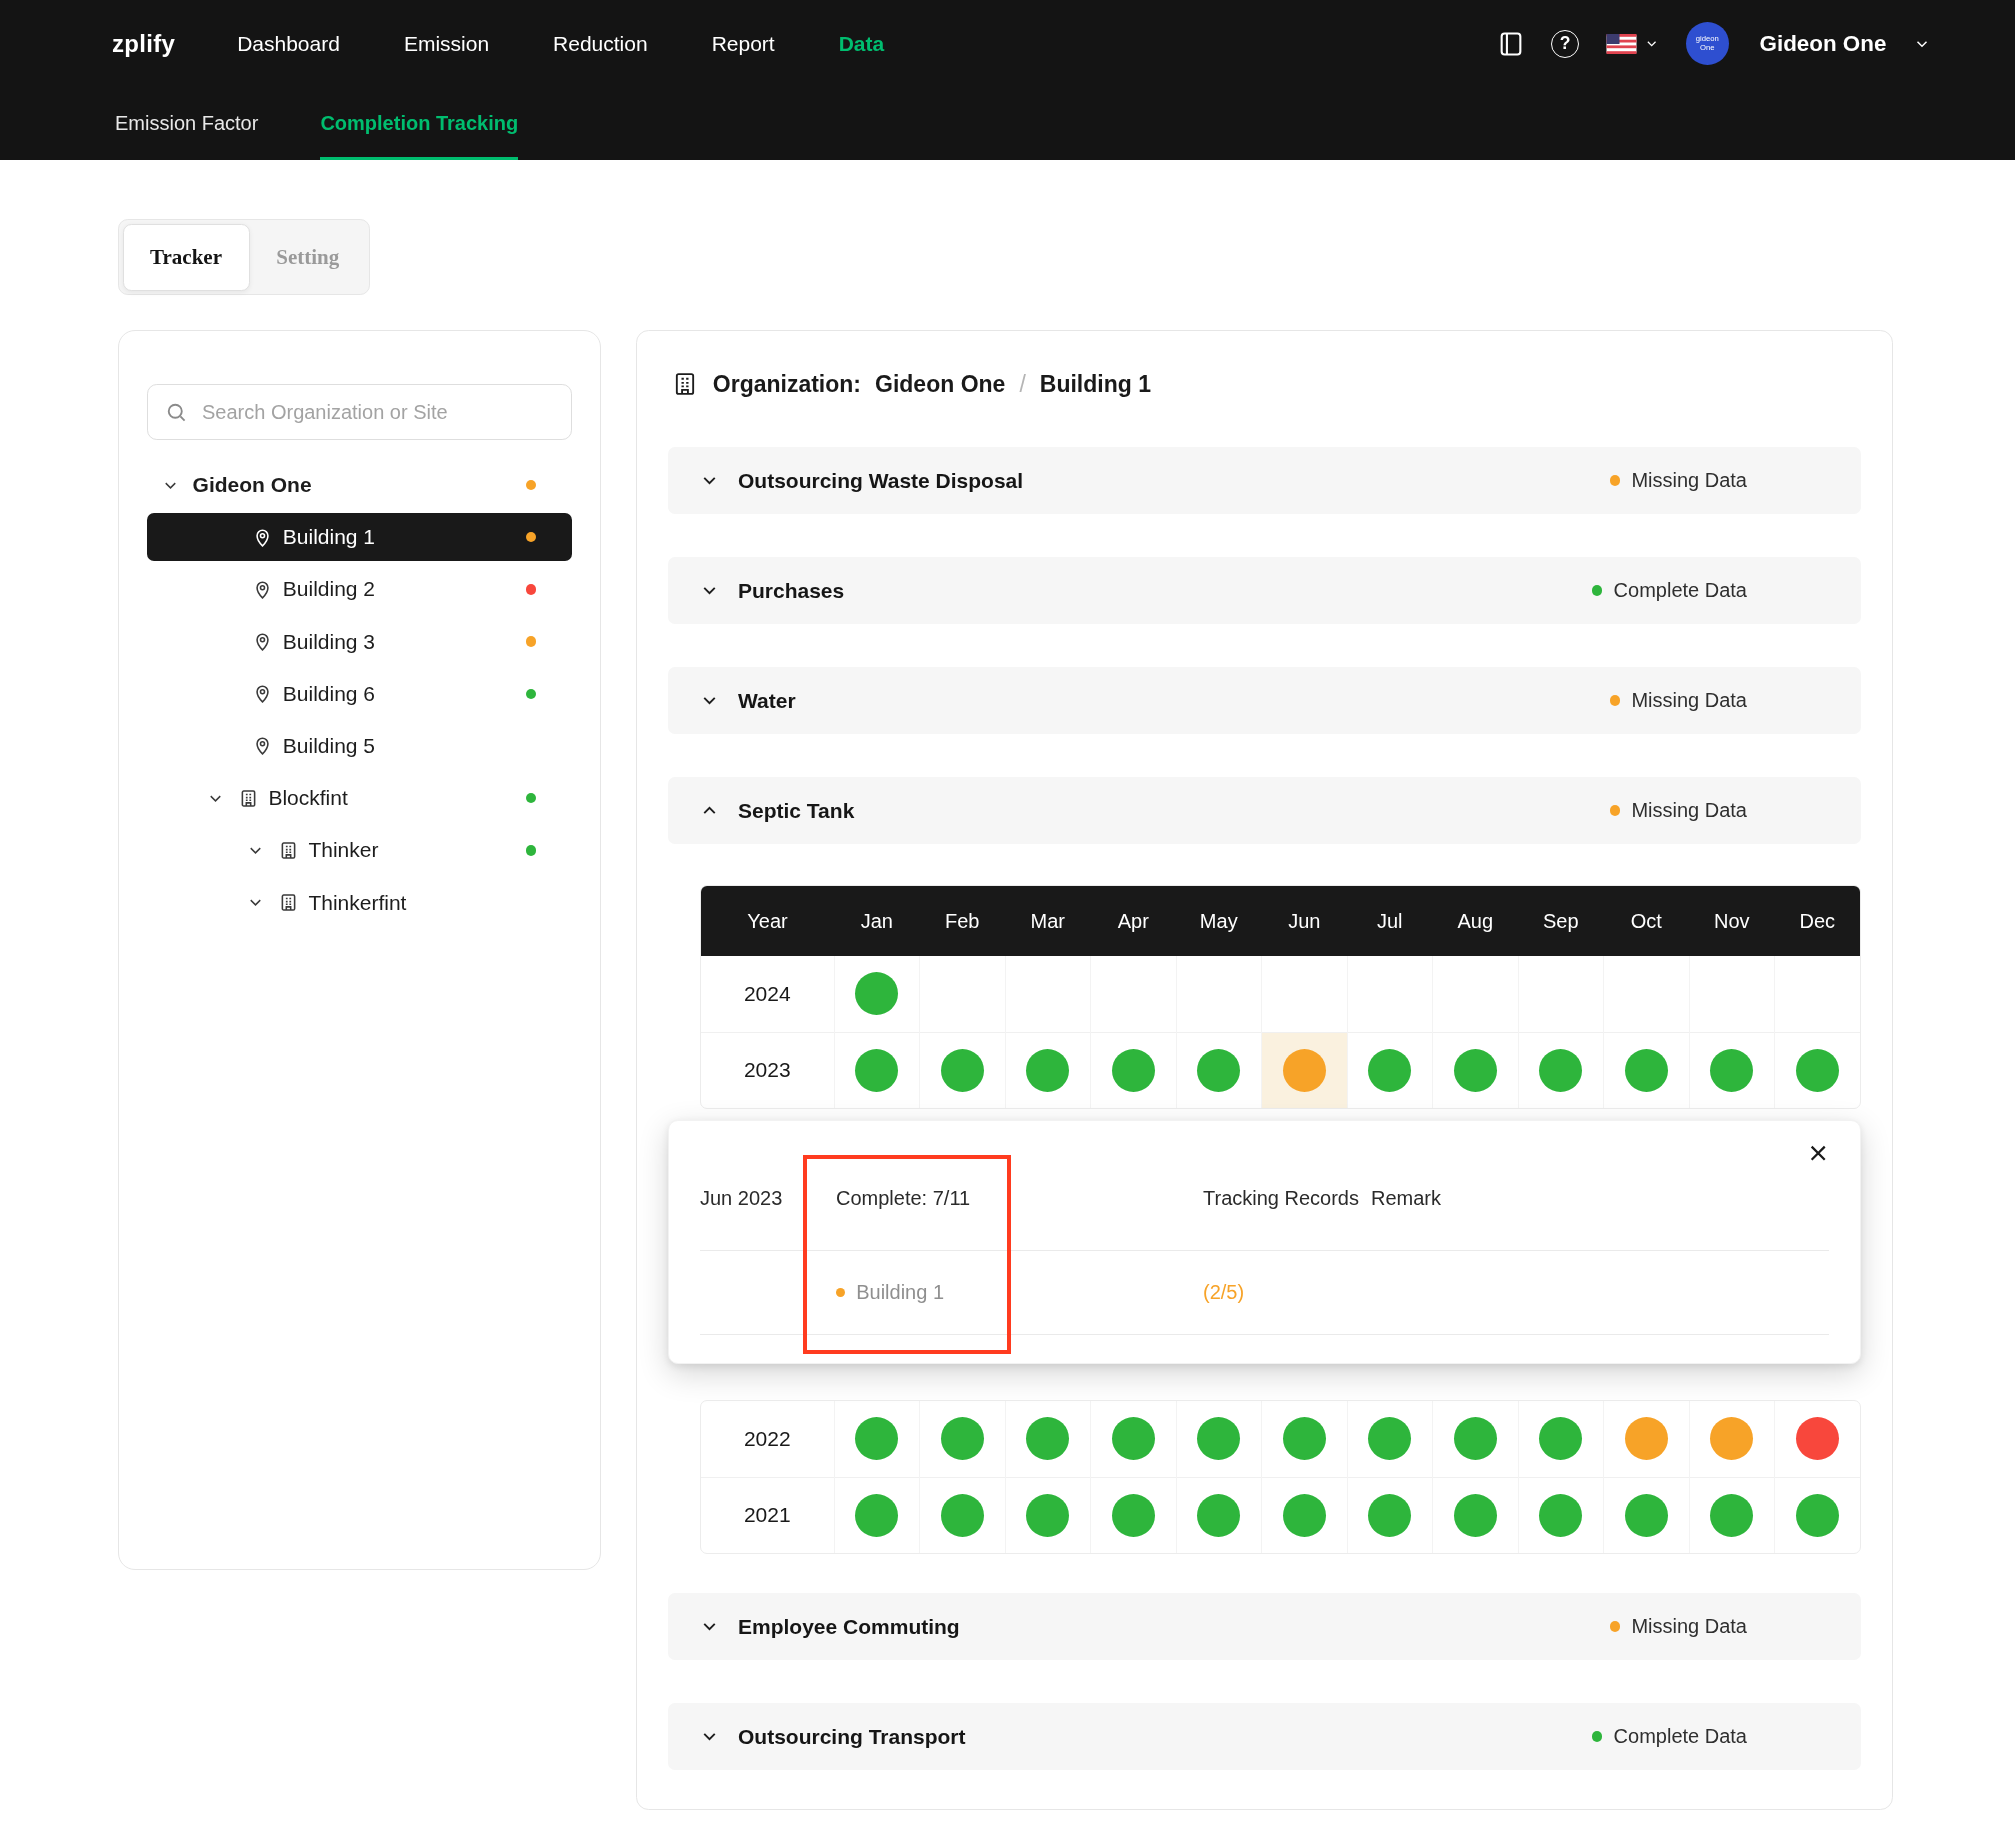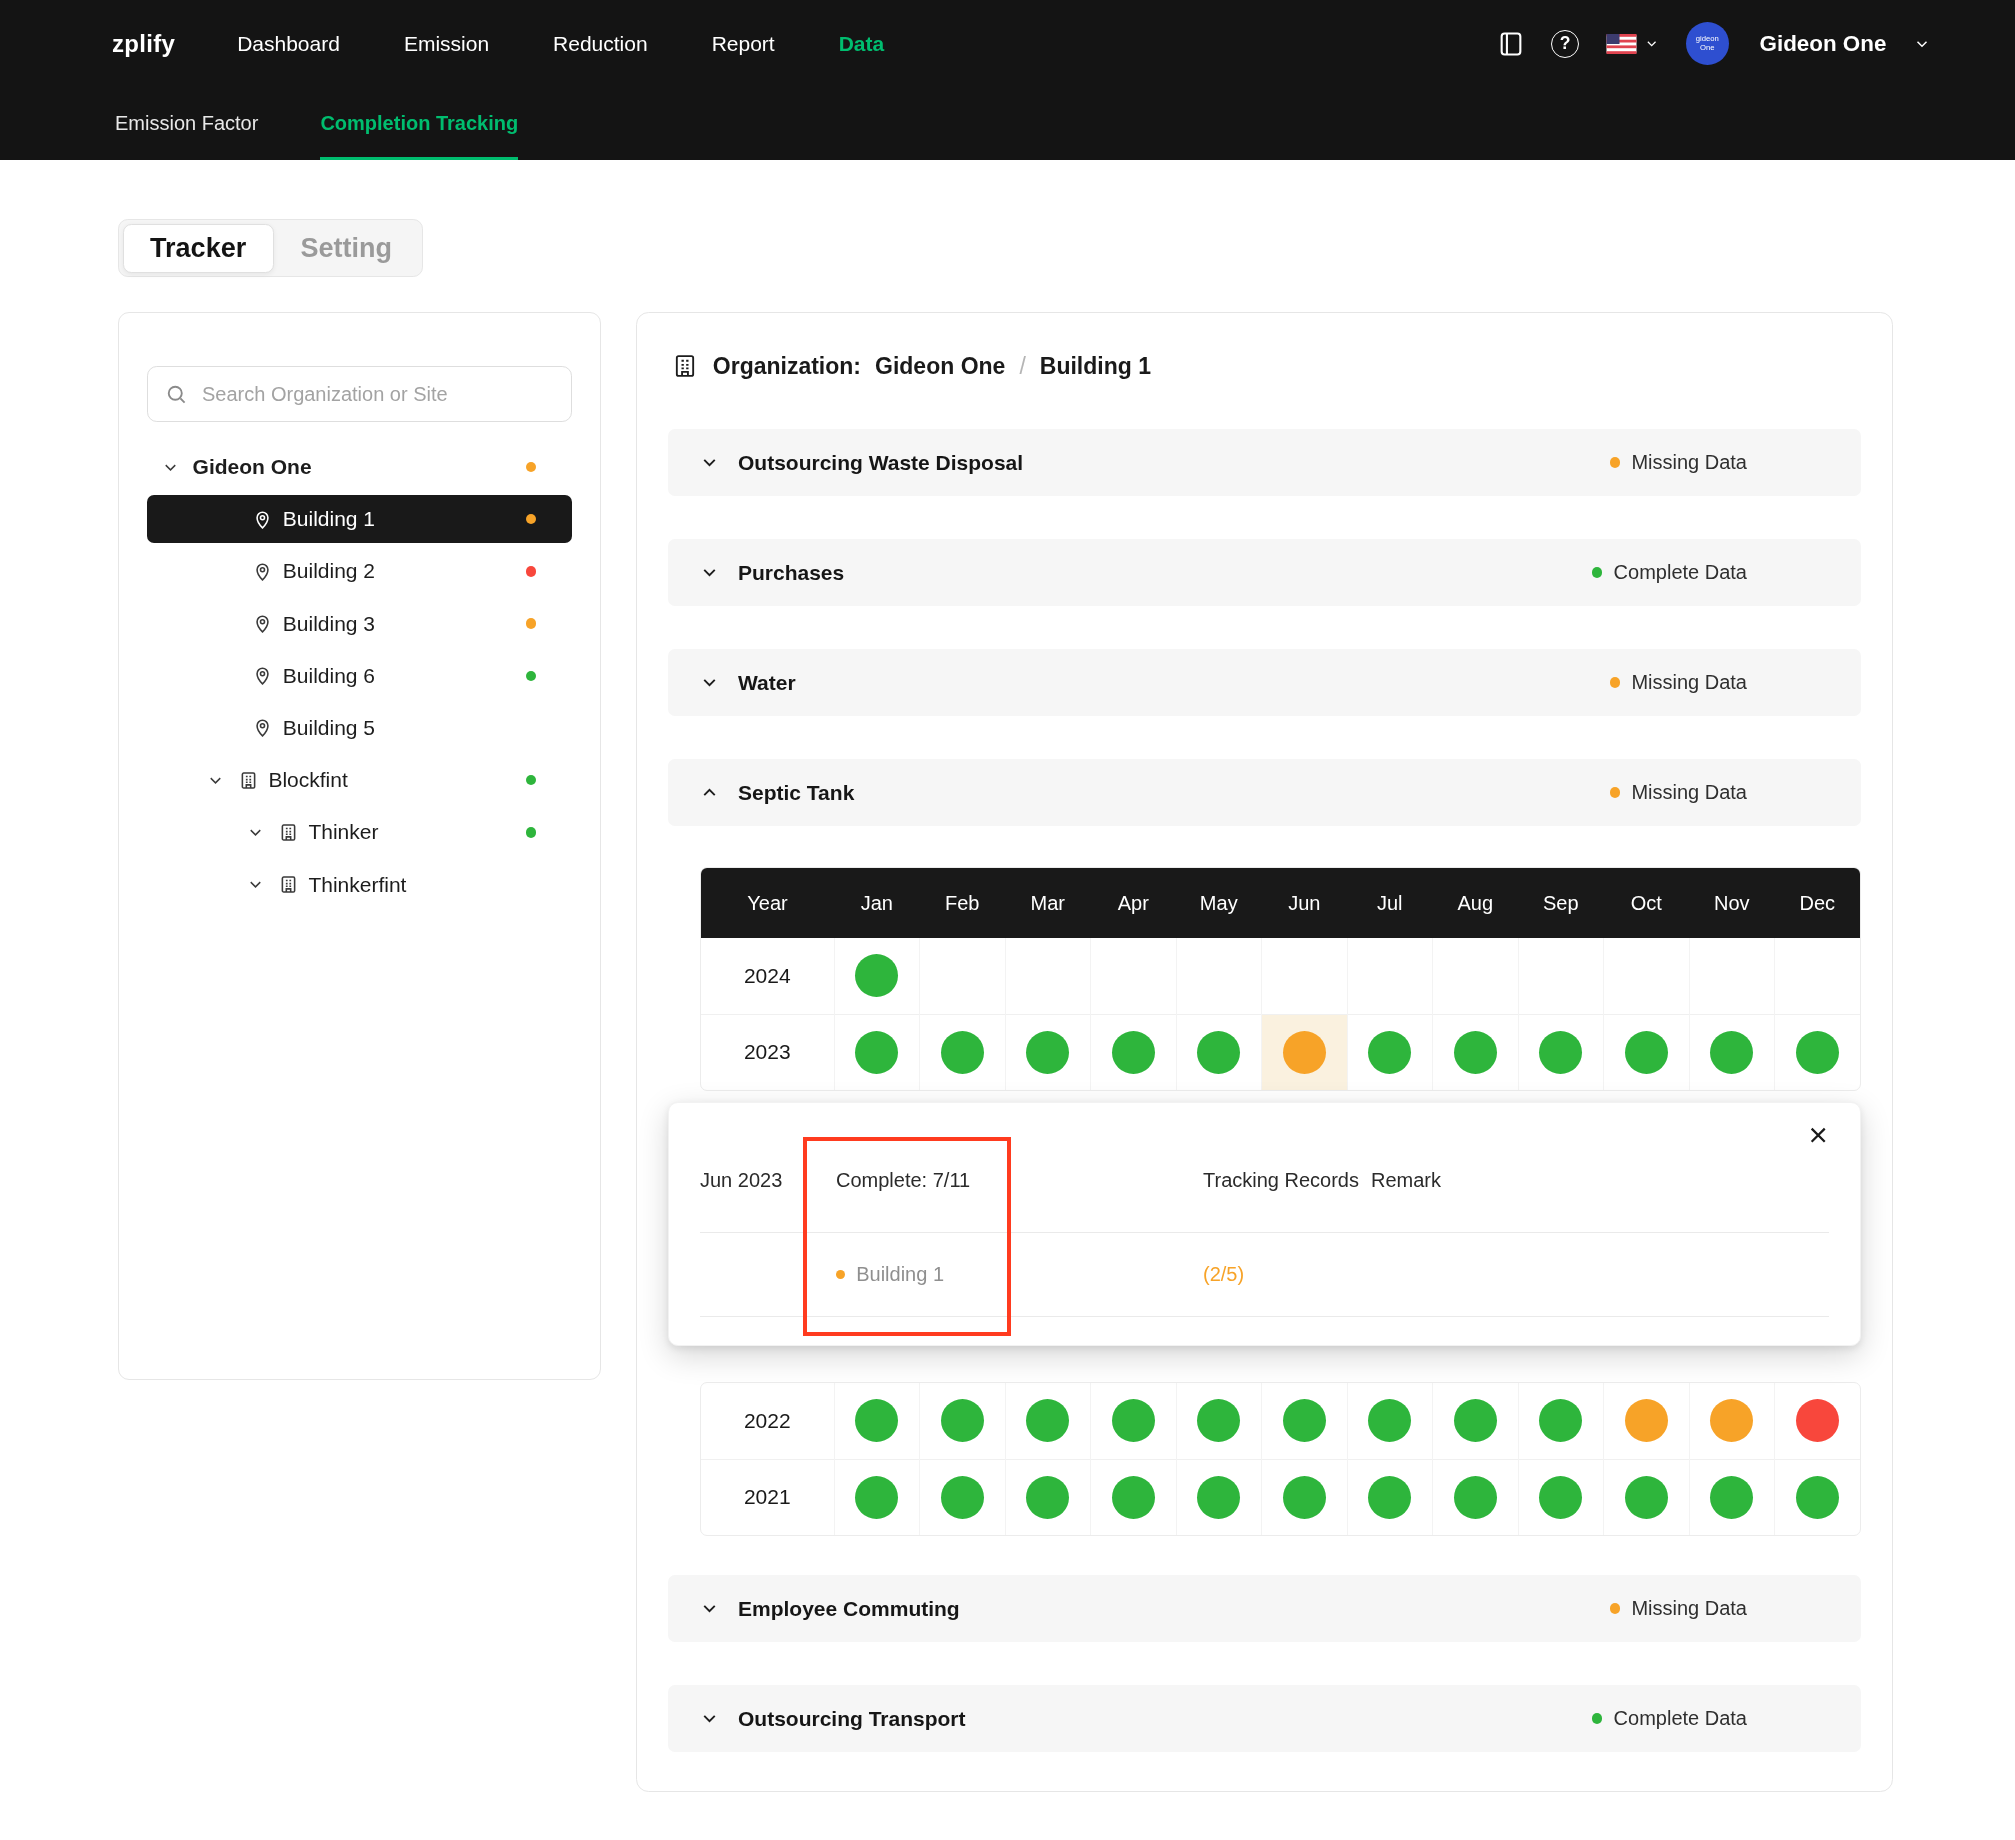--- a/index.html
+++ b/index.html
@@ -35,28 +35,28 @@
     overflow:hidden;line-height:1.1;padding:2.8px;}
   .user-name{font-size:22.4px;font-weight:700;color:#fff;margin-left:4.2px;}
   .nav-row2{display:flex;gap:62px;padding-left:115px;height:73px;}
   .subnav-item{display:flex;align-items:center;font-size:20px;font-weight:500;color:#e8e8e8;position:relative;}
   .subnav-item.active{color:var(--accent);font-weight:600;}
   .subnav-item.active::after{content:"";position:absolute;left:0;right:0;bottom:0;height:3.5px;background:var(--accent);}
 
   
   .page{padding:59px 122px 0 118px;}
   .tab-switch{display:inline-flex;background:#f5f5f5;border:0.7px solid #e6e6e6;border-radius:9.8px;padding:3.5px;}
-  .tab{padding:0 26.6px;height:49px;display:flex;align-items:center;font-size:27px;border-radius:8.4px;}
+  .tab{padding:0 26.6px;height:67px;display:flex;align-items:center;font-size:21px;border-radius:8.4px;font-family:Liberation Serif, serif;}
   .tab.active{background:#fff;border:0.7px solid #e0e0e0;font-weight:700;color:#141414;box-shadow:0 1.4px 5.6px rgba(0,0,0,.06);}
   .tab.inactive{color:#9a9a9a;font-weight:600;}
 
   .panel-row{display:flex;gap:35px;margin-top:35px;align-items:flex-start;}
 
   
-  .sidebar{width:483px;height:1068px;border:0.7px solid #e6e6e6;border-radius:11px;padding:53px 28px 28px;background:#fff;}
+  .sidebar{width:483px;height:1240px;border:0.7px solid #e6e6e6;border-radius:17px;padding:53px 28px 28px;background:#fff;}
   .search{display:flex;align-items:center;gap:12.6px;height:56px;border:1.4px solid #dedede;border-radius:9.8px;
     padding:0 17px;margin-bottom:21px;}
   .search svg{flex:none;}
   .search-input{border:none;outline:none;font-size:20px;color:#333;width:100%;background:transparent;font-family:inherit;}
   .search-input::placeholder{color:#a3a3a3;}
   .tree-row{position:relative;display:flex;align-items:center;height:48px;margin-bottom:4.2px;border-radius:7px;
     font-size:21px;color:#1d1d1d;}
   .tree-row .ic{width:21px;height:21px;stroke:#3a3a3a;fill:none;stroke-width:1.8;flex:none;}
   .tree-row .chev{margin-right:12.6px;width:19px;height:19px;}
   .tree-row .glyph{margin-right:9.8px;}

